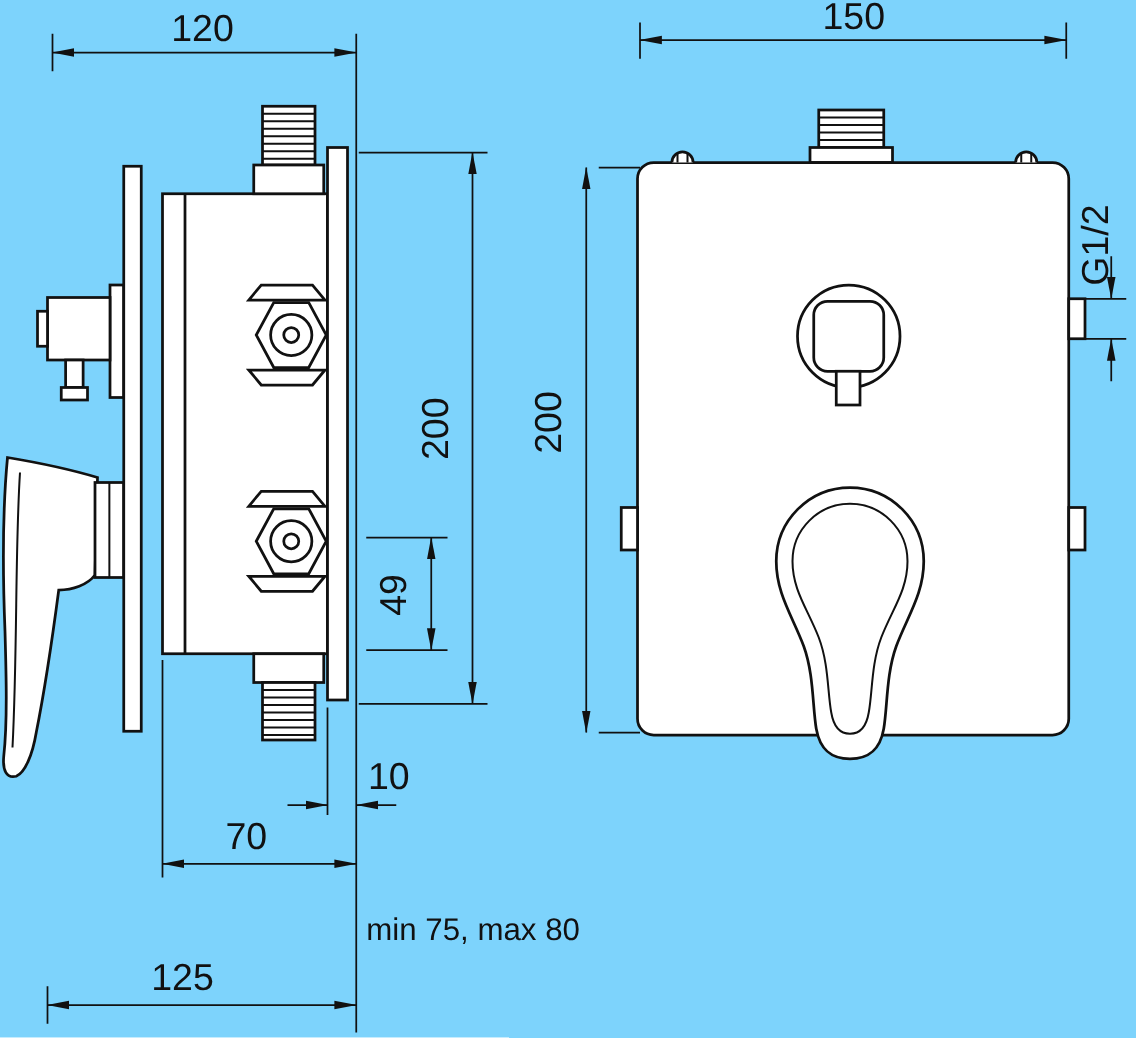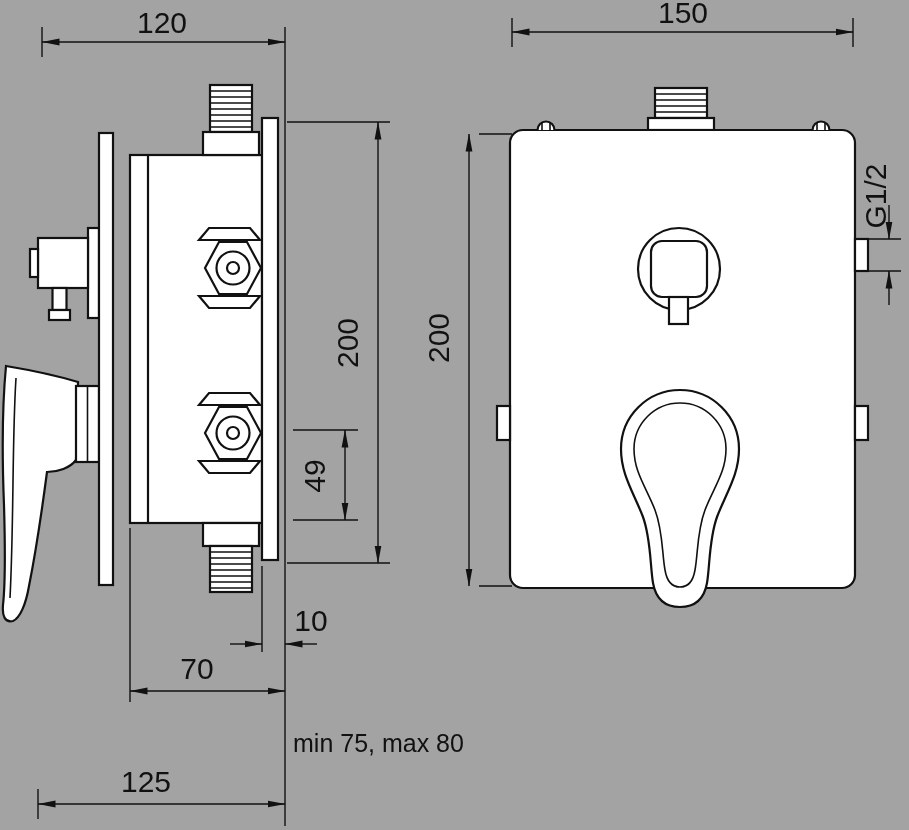--- a/index.html
+++ b/index.html
@@ -1,16 +1,16 @@
 <!DOCTYPE html>
 <html><head>
 <meta charset="utf-8">
 <style>
   html,body{margin:0;padding:0;background:#ffffff;}
-  .stage{position:relative;width:909px;height:830px;background:#a3a3a3;overflow:hidden;}
+  .stage{position:relative;width:909px;height:830px;background:#7dd3fc;overflow:hidden;}
   svg{display:block;}
   .ol{fill:#ffffff;stroke:#111111;stroke-width:2.2;stroke-linejoin:miter;}
   .oln{fill:none;stroke:#111111;stroke-width:2.2;}
   .thin{fill:none;stroke:#111111;stroke-width:1.6;}
   .dim{fill:none;stroke:#111111;stroke-width:1.4;}
   .dimtxt{font-family:"Liberation Sans",sans-serif;font-size:30px;fill:#111111;}
   .note{font-family:"Liberation Sans",sans-serif;font-size:25px;fill:#111111;}
 </style>
 </head>
 <body>

